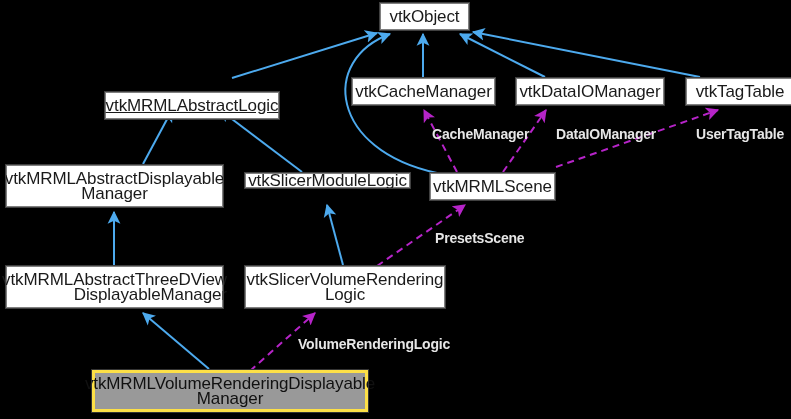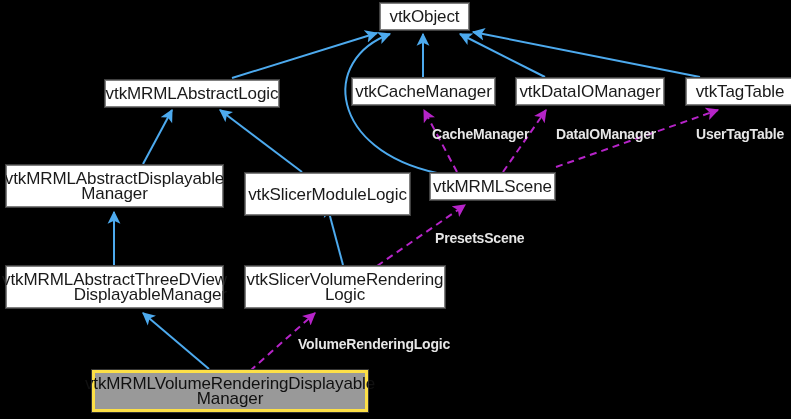--- a/index.html
+++ b/index.html
@@ -88,32 +88,32 @@
       <path d="M 457 172 L 424 110" fill="none" stroke="#B624C8" stroke-width="2" stroke-dasharray="7,5" marker-end="url(#arrow-purple)"></path>
       <path d="M 503 172 L 546 110" fill="none" stroke="#B624C8" stroke-width="2" stroke-dasharray="7,5" marker-end="url(#arrow-purple)"></path>
       <path d="M 556 167 L 718 110" fill="none" stroke="#B624C8" stroke-width="2" stroke-dasharray="7,5" marker-end="url(#arrow-purple)"></path>
       <path d="M 377 266 L 465 205" fill="none" stroke="#B624C8" stroke-width="2" stroke-dasharray="7,5" marker-end="url(#arrow-purple)"></path>
       <path d="M 250 371 L 315 313" fill="none" stroke="#B624C8" stroke-width="2" stroke-dasharray="7,5" marker-end="url(#arrow-purple)"></path>
     </g>
   </svg>
 
   <div class="node" style="left:380px; top:3px; width:89px; height:27px;">vtkObject</div>
 
-  <div class="node" style="left:105px; top:80px; width:174px; height:27px;">vtkMRMLAbstractLogic</div>
+  <div class="node" style="left:105px; top:92px; width:174px; height:27px;text-decoration:underline;">vtkMRMLAbstractLogic</div>
 
   <div class="node" style="left:352px; top:78px; width:143px; height:27px;">vtkCacheManager</div>
 
   <div class="node" style="left:516px; top:78px; width:148px; height:27px;">vtkDataIOManager</div>
 
   <div class="node" style="left:686px; top:78px; width:108px; height:27px;">vtkTagTable</div>
 
   <div class="node" style="left:6px; top:165px; width:217px; height:42px;">vtkMRMLAbstractDisplayable
 Manager</div>
 
-  <div class="node" style="left:245px; top:173px; width:165px; height:42px;">vtkSlicerModuleLogic</div>
+  <div class="node" style="left:245px; top:173px; width:165px; height:15px;">vtkSlicerModuleLogic</div>
 
   <div class="node" style="left:430px; top:173px; width:125px; height:27px;">vtkMRMLScene</div>
 
   <div class="node" style="left:6px; top:266px; width:217px; height:42px;text-align:right;">vtkMRMLAbstractThreeDView
 DisplayableManager</div>
 
   <div class="node" style="left:245px; top:266px; width:200px; height:42px;">vtkSlicerVolumeRendering
 Logic</div>
 
   <div class="node highlight" style="left:92px; top:370px; width:276px; height:42px;">vtkMRMLVolumeRenderingDisplayable

